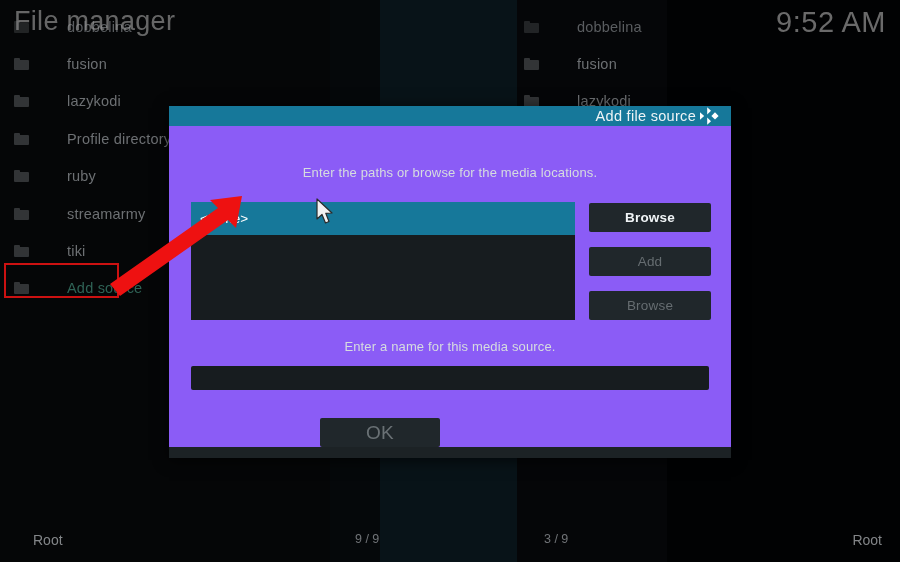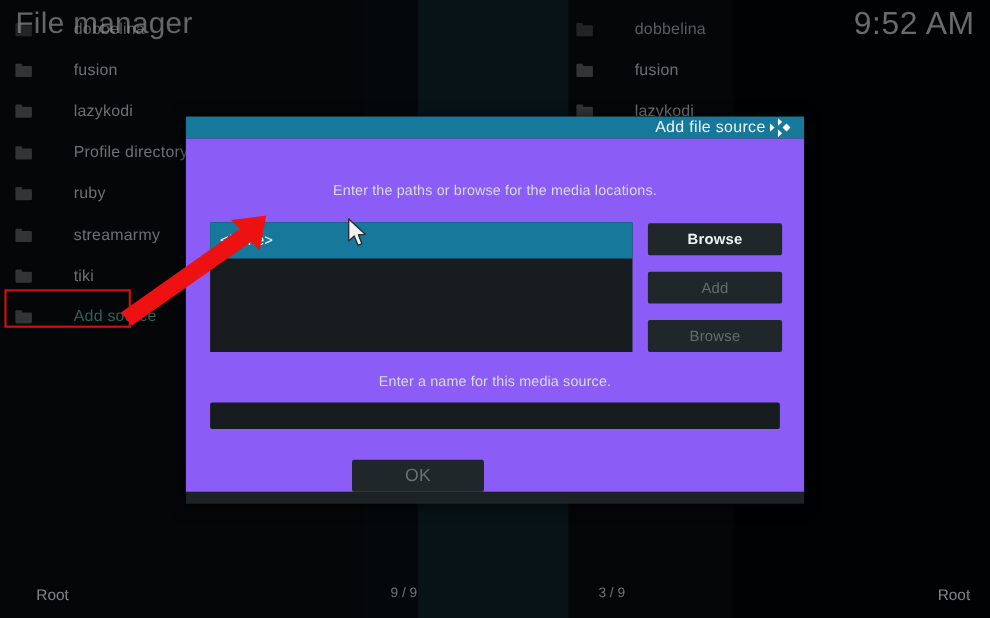--- a/index.html
+++ b/index.html
@@ -227,21 +227,21 @@
 
   .footer-btn {
     position: absolute;
     top: 292px;
     width: 120px;
     height: 29px;
     background: #20272b;
     border: none;
     border-radius: 2px;
     font-family: "Liberation Sans", sans-serif;
-    font-size: 16px;
+    font-size: 19px;
     letter-spacing: .2px;
     cursor: pointer;
     padding: 0;
     color: #f0f4f6;
     font-weight: bold;
   }
   #btn-ok     { left: 151px; color: #6a7175; font-weight: normal; }
   #btn-cancel { left: 291px; }
 
   

